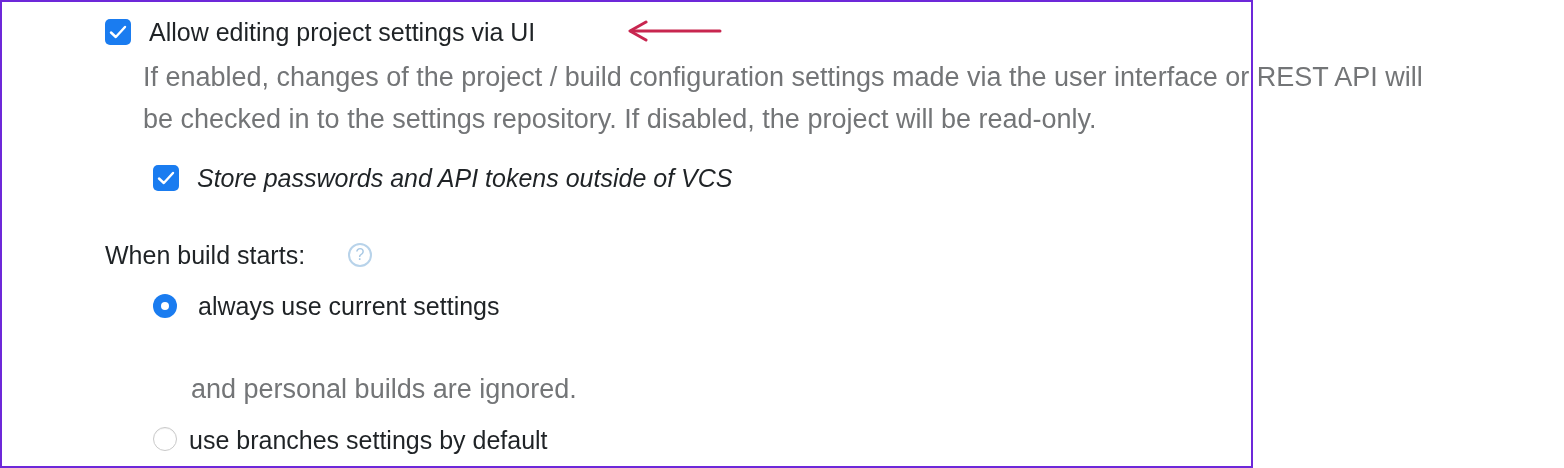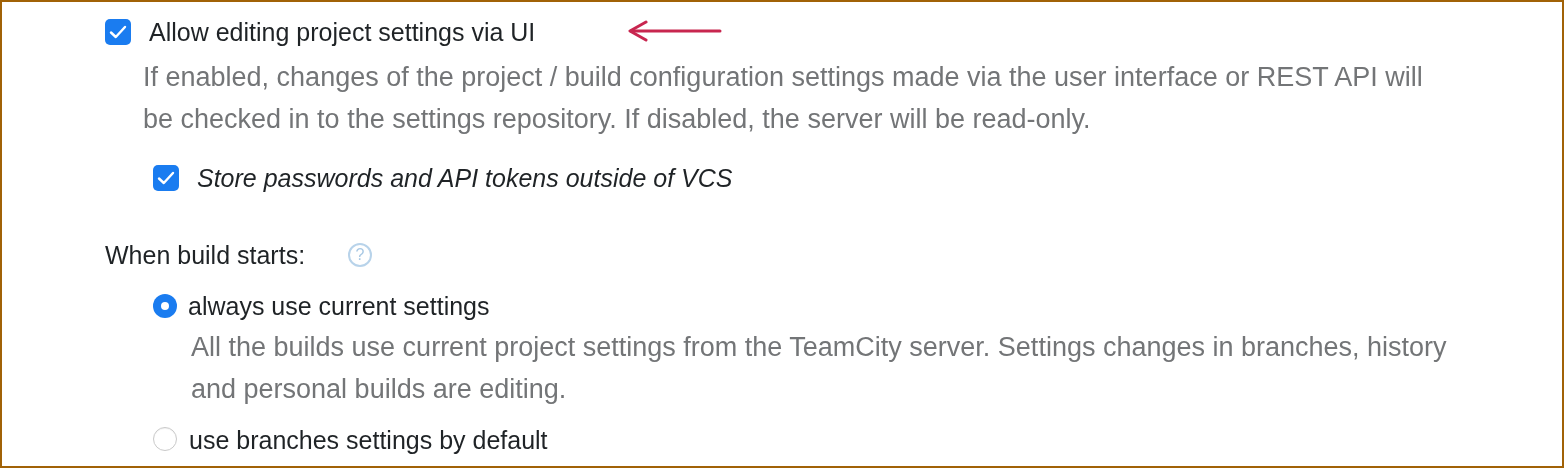--- a/index.html
+++ b/index.html
@@ -5,23 +5,23 @@
     html, body { margin: 0; padding: 0; }
     body {
       width: 1564px; height: 468px;
       background: #ffffff;
       font-family: "Liberation Sans", "DejaVu Sans", sans-serif;
       position: relative;
       overflow: hidden;
     }
     .frame {
       position: absolute; left: 0; top: 0;
-      width: 1564px; height: 468px;
+      width: 1253px; height: 468px;
       box-sizing: border-box;
-      border: 2px solid #a16207;
+      border: 2px solid #6d28d9;
       background: #ffffff;
     }
     .abs { position: absolute; }
     .label {
       color: #1f2326;
       font-size: 25px;
       line-height: 30px;
       white-space: nowrap;
     }
     .desc {
@@ -74,35 +74,34 @@
     </svg>
   </div>
   <div class="abs label" style="left:147px; top:15px;">Allow editing project settings via UI</div>
 
   <svg class="abs" style="left:624px; top:18px;" width="96" height="22" viewBox="0 0 96 22">
     <line x1="5" y1="11" x2="94" y2="11" stroke="#c8264f" stroke-width="3" stroke-linecap="round"></line>
     <path d="M20 2 L4 11 L20 20" fill="none" stroke="#c8264f" stroke-width="3" stroke-linecap="round" stroke-linejoin="round"></path>
   </svg>
 
   <div class="abs desc" style="left:141px; top:55px;">If enabled, changes of the project / build configuration settings made via the user interface or REST API will</div>
-  <div class="abs desc" style="left:141px; top:97px;">be checked in to the settings repository. If disabled, the server will be read-only.</div>
+  <div class="abs desc" style="left:141px; top:97px;">be checked in to the settings repository. If disabled, the project will be read-only.</div>
 
   <div class="abs checkbox" style="left:151px; top:163px;">
     <svg width="18" height="14" viewBox="0 0 18 14">
       <path d="M2 7.5 L6.8 12 L16 2" fill="none" stroke="#ffffff" stroke-width="2.4" stroke-linecap="round" stroke-linejoin="round"></path>
     </svg>
   </div>
   <div class="abs label" style="left:195px; top:161px;font-style:italic;">Store passwords and API tokens outside of VCS</div>
 
   <div class="abs label" style="left:103px; top:238px;">When build starts:</div>
   <div class="abs help" style="left:346px; top:241px;">?</div>
 
   <div class="abs radio-on" style="left:151px; top:292px;">
     <span class="dot"></span>
   </div>
-  <div class="abs label" style="left:186px; top:289px;">always use current settings</div>
-  <div class="abs desc" style="left:189px; top:325px;">All the builds use current project settings from the TeamCity server. Settings changes in branches, history</div>
-  <div class="abs desc" style="left:189px; top:367px;">and personal builds are editing.</div>
+  <div class="abs label" style="left:196px; top:289px;">always use current settings</div>
+  <div class="abs desc" style="left:189px; top:367px;">and personal builds are ignored.</div>
 
   <div class="abs radio-off" style="left:151px; top:425px;"></div>
   <div class="abs label" style="left:187px; top:423px;">use branches settings by default</div>
 
 </div>
 
 </body></html>

